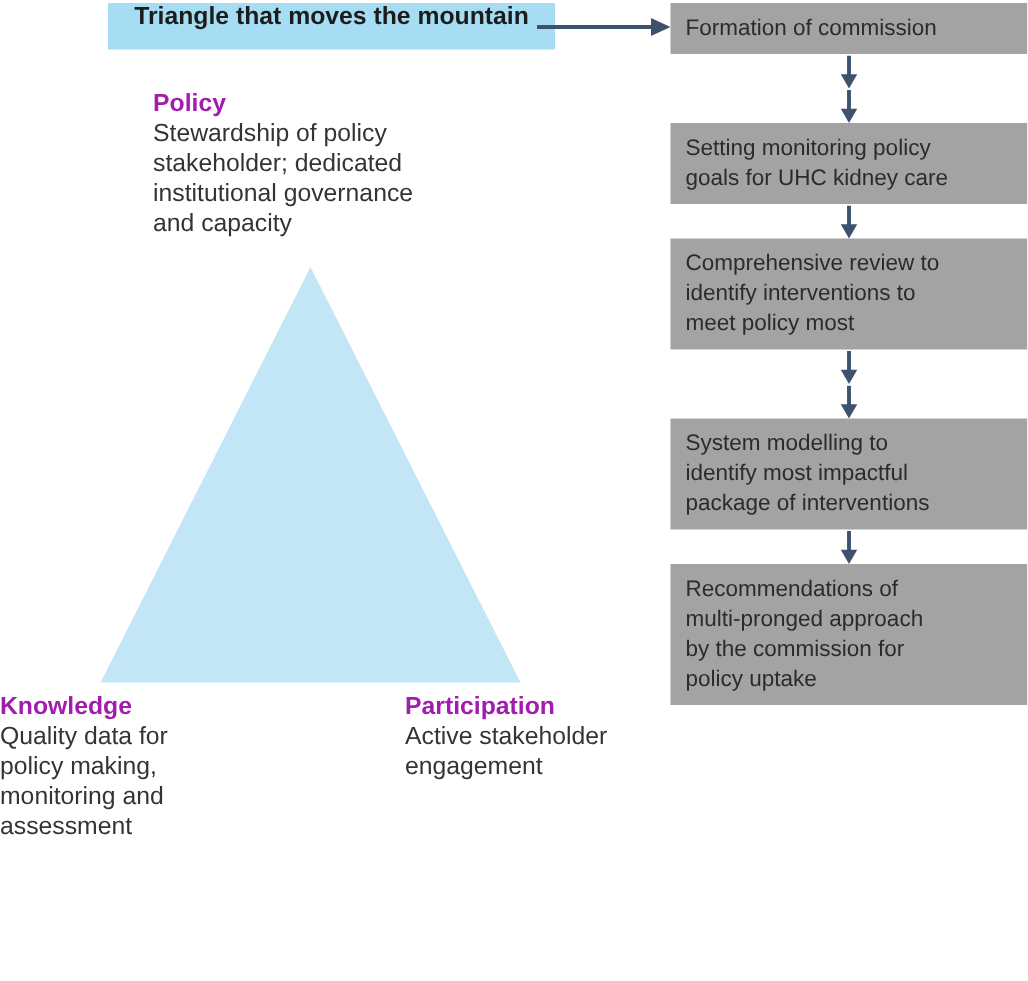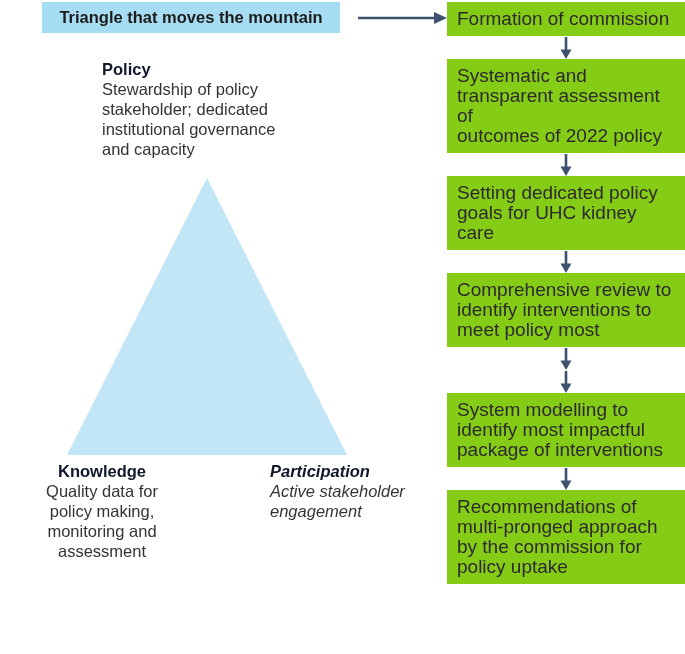--- a/index.html
+++ b/index.html
@@ -9,24 +9,24 @@
     height: 654px;
     background: #ffffff;
     overflow: hidden;
     font-family: "Liberation Sans", "DejaVu Sans", sans-serif;
     color: #363334;
   }
 
   
   .title-box {
     position: absolute;
-    left: 42px; top: 2px;
+    left: 72px; top: 2px;
     width: 298px; height: 31px;
     background: #a6ddf3;
-    display: flex; align-items: center; justify-content: center;
+    display: flex; align-items: flex-start; justify-content: center;
     font-weight: bold;
     font-size: 16.5px;
     color: #1c1c1c;
   }
 
   
   .arrow-right {
     position: absolute;
     left: 357px; top: 9px;
   }
@@ -36,38 +36,38 @@
     position: absolute;
     left: 67px; top: 178px;
     width: 0; height: 0;
     border-left: 140px solid transparent;
     border-right: 140px solid transparent;
     border-bottom: 277px solid #c3e6f7;
   }
 
   
   .vertex { position: absolute; font-size: 16.5px; line-height: 20px; }
-  .vertex-heading { font-weight: bold; color: #0f172a; }
+  .vertex-heading { font-weight: bold; color: #a21caf; }
   .vertex-text { white-space: pre-line; color: #363334; }
   .vertex-policy { left: 102px; top: 59px; width: 230px; }
-  .vertex-knowledge { left: 12px; top: 461px; width: 180px; text-align: center; }
-  .vertex-participation { left: 270px; top: 461px; width: 190px; font-style: italic; }
+  .vertex-knowledge { left: 0; top: 461px; width: 180px; }
+  .vertex-participation { left: 270px; top: 461px; width: 190px; }
 
   
   .flow {
     position: absolute;
     left: 447px; top: 2px;
     width: 238px;
     display: flex;
     flex-direction: column;
   }
   .step {
-    background: #84cc16;
+    background: #a3a3a3;
     color: #2e2a2b;
-    font-size: 19px;
+    font-size: 15px;
     line-height: 20px;
     padding: 7px 10px;
     white-space: pre-line;
     box-sizing: border-box;
   }
   .v-arrow {
     height: 23px;
     display: flex;
     align-items: center;
     justify-content: center;
@@ -115,32 +115,29 @@
 
     <div class="step">Formation of commission</div>
 
     <div class="v-arrow">
       <svg width="14" height="22" viewBox="0 0 14 22">
         <line x1="7" y1="0" x2="7" y2="14" stroke="#3d536d" stroke-width="2.6"></line>
         <polygon points="1.5,12.5 12.5,12.5 7,22" fill="#3d536d"></polygon>
       </svg>
     </div>
 
-    <div class="step">Systematic and
-transparent assessment of
-outcomes of 2022 policy</div>
 
     <div class="v-arrow">
       <svg width="14" height="22" viewBox="0 0 14 22">
         <line x1="7" y1="0" x2="7" y2="14" stroke="#3d536d" stroke-width="2.6"></line>
         <polygon points="1.5,12.5 12.5,12.5 7,22" fill="#3d536d"></polygon>
       </svg>
     </div>
 
-    <div class="step">Setting dedicated policy
+    <div class="step">Setting monitoring policy
 goals for UHC kidney care</div>
 
     <div class="v-arrow">
       <svg width="14" height="22" viewBox="0 0 14 22">
         <line x1="7" y1="0" x2="7" y2="14" stroke="#3d536d" stroke-width="2.6"></line>
         <polygon points="1.5,12.5 12.5,12.5 7,22" fill="#3d536d"></polygon>
       </svg>
     </div>
 
     <div class="step">Comprehensive review to

